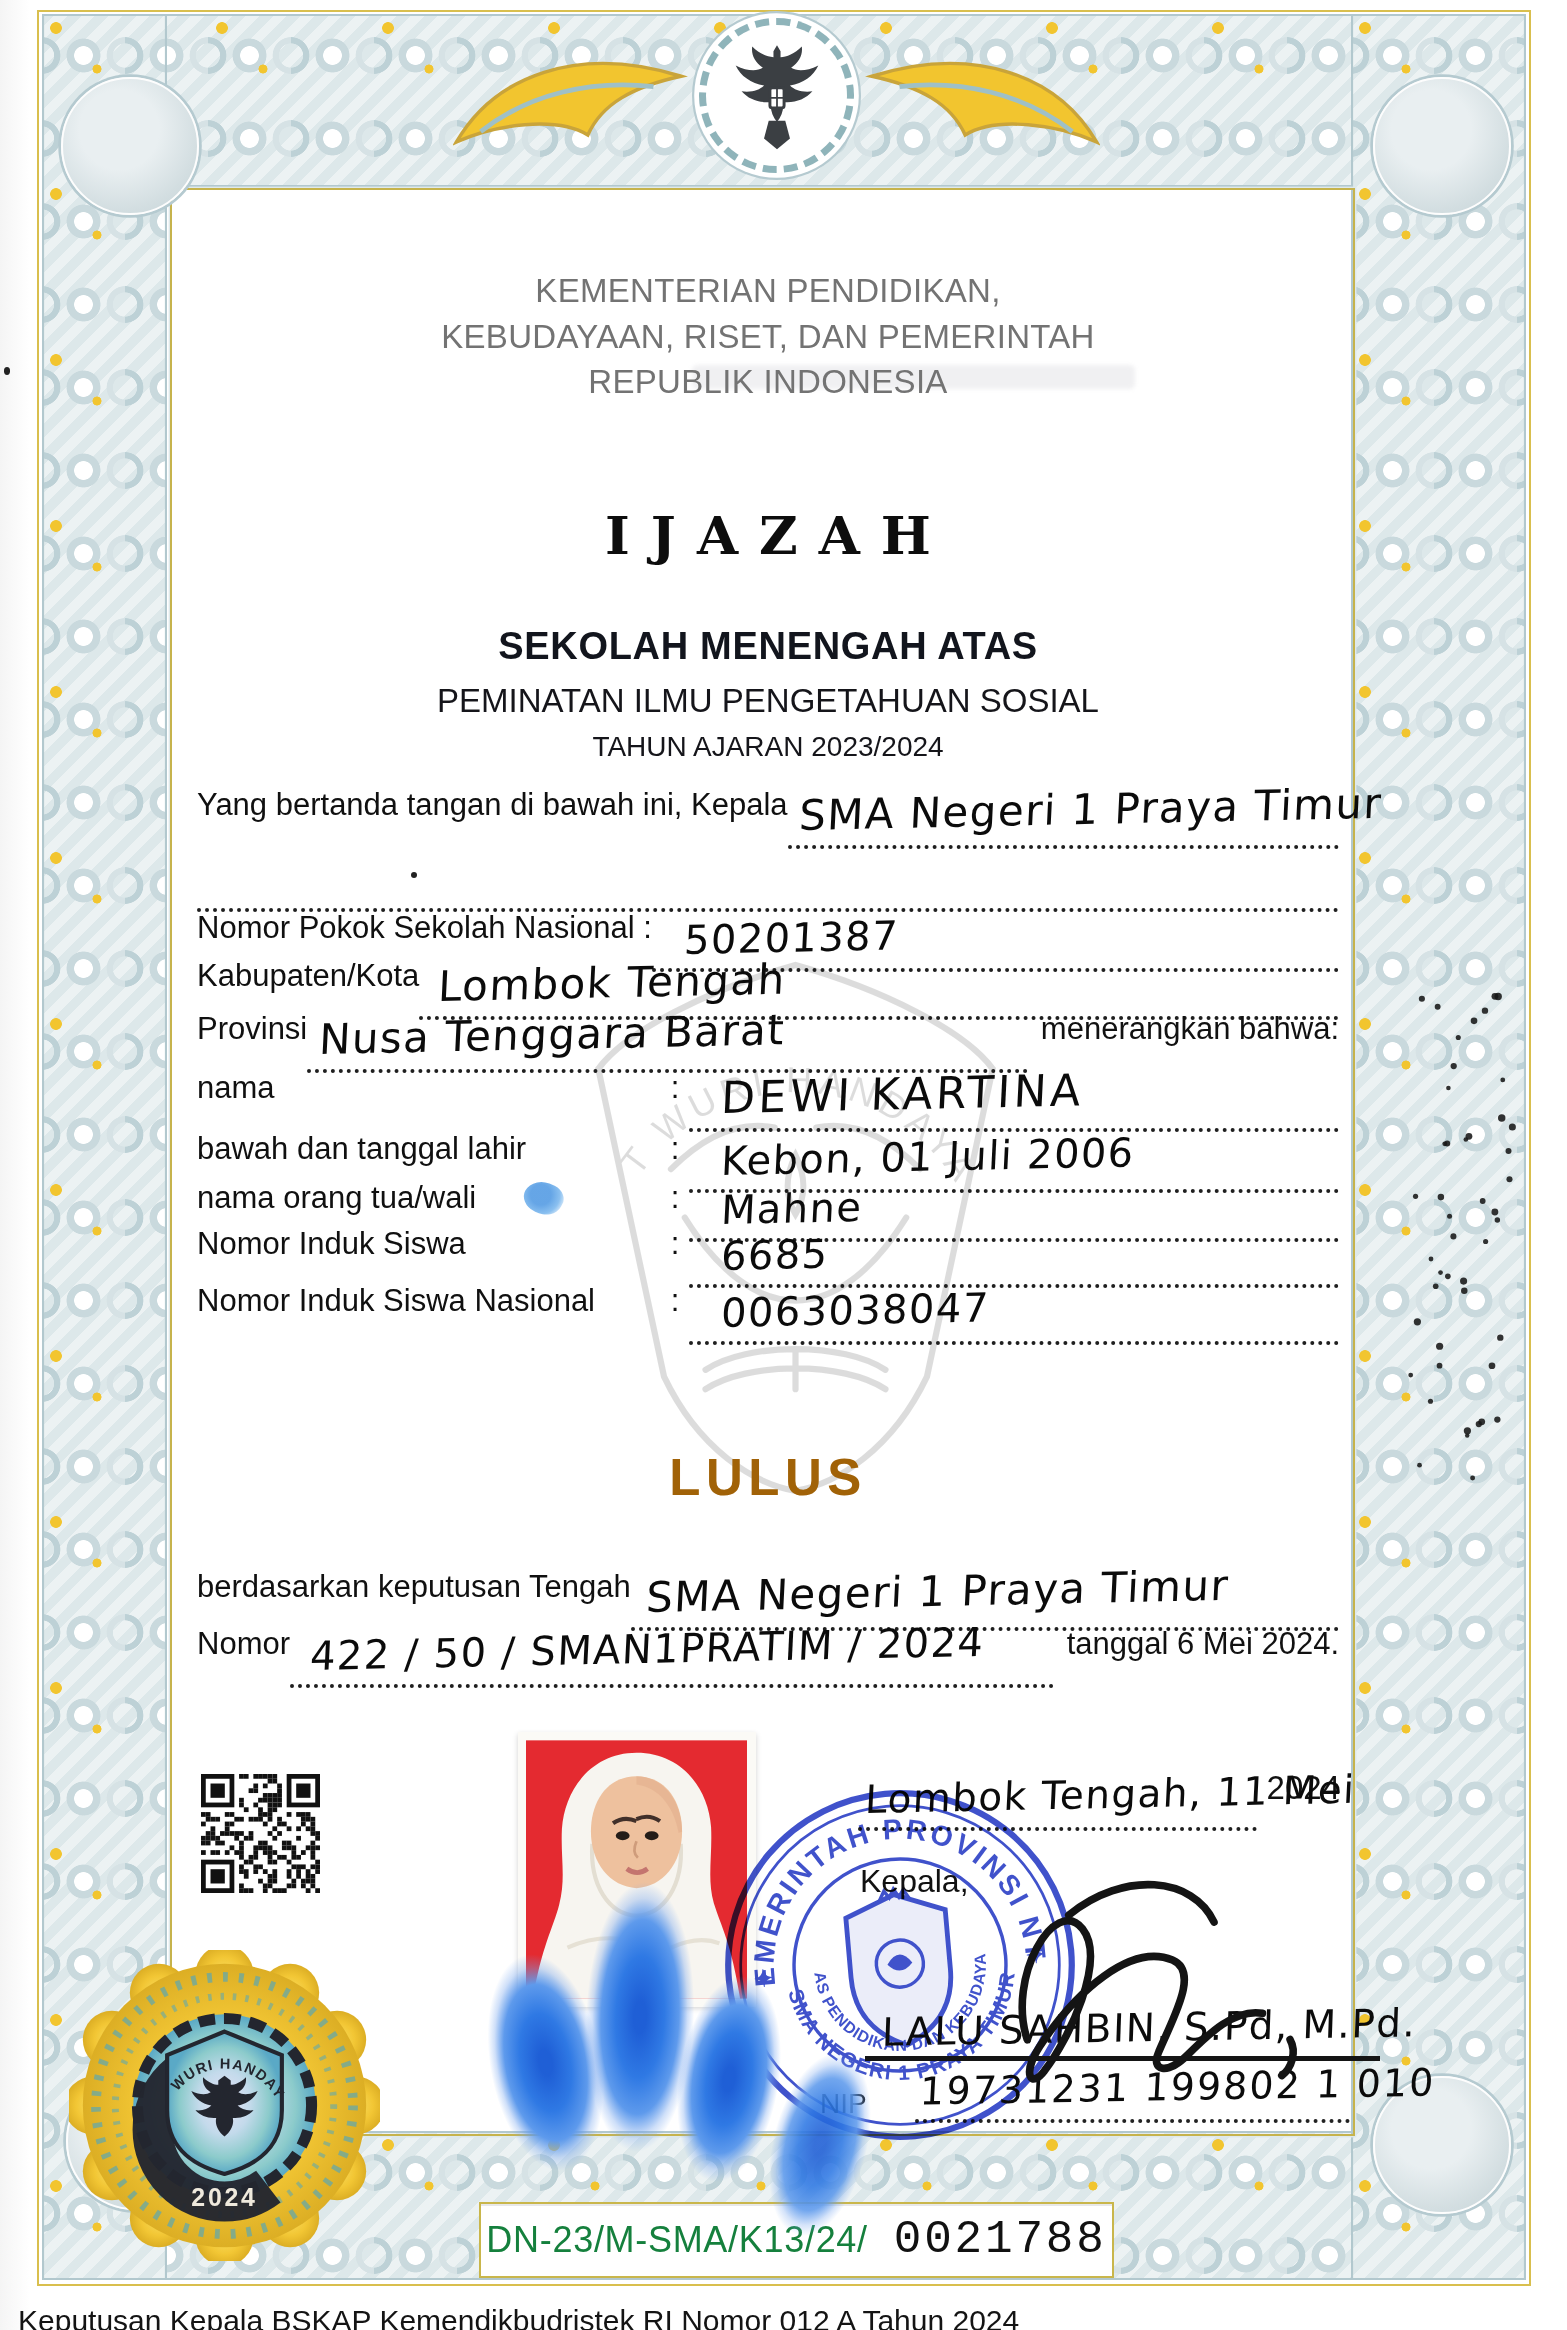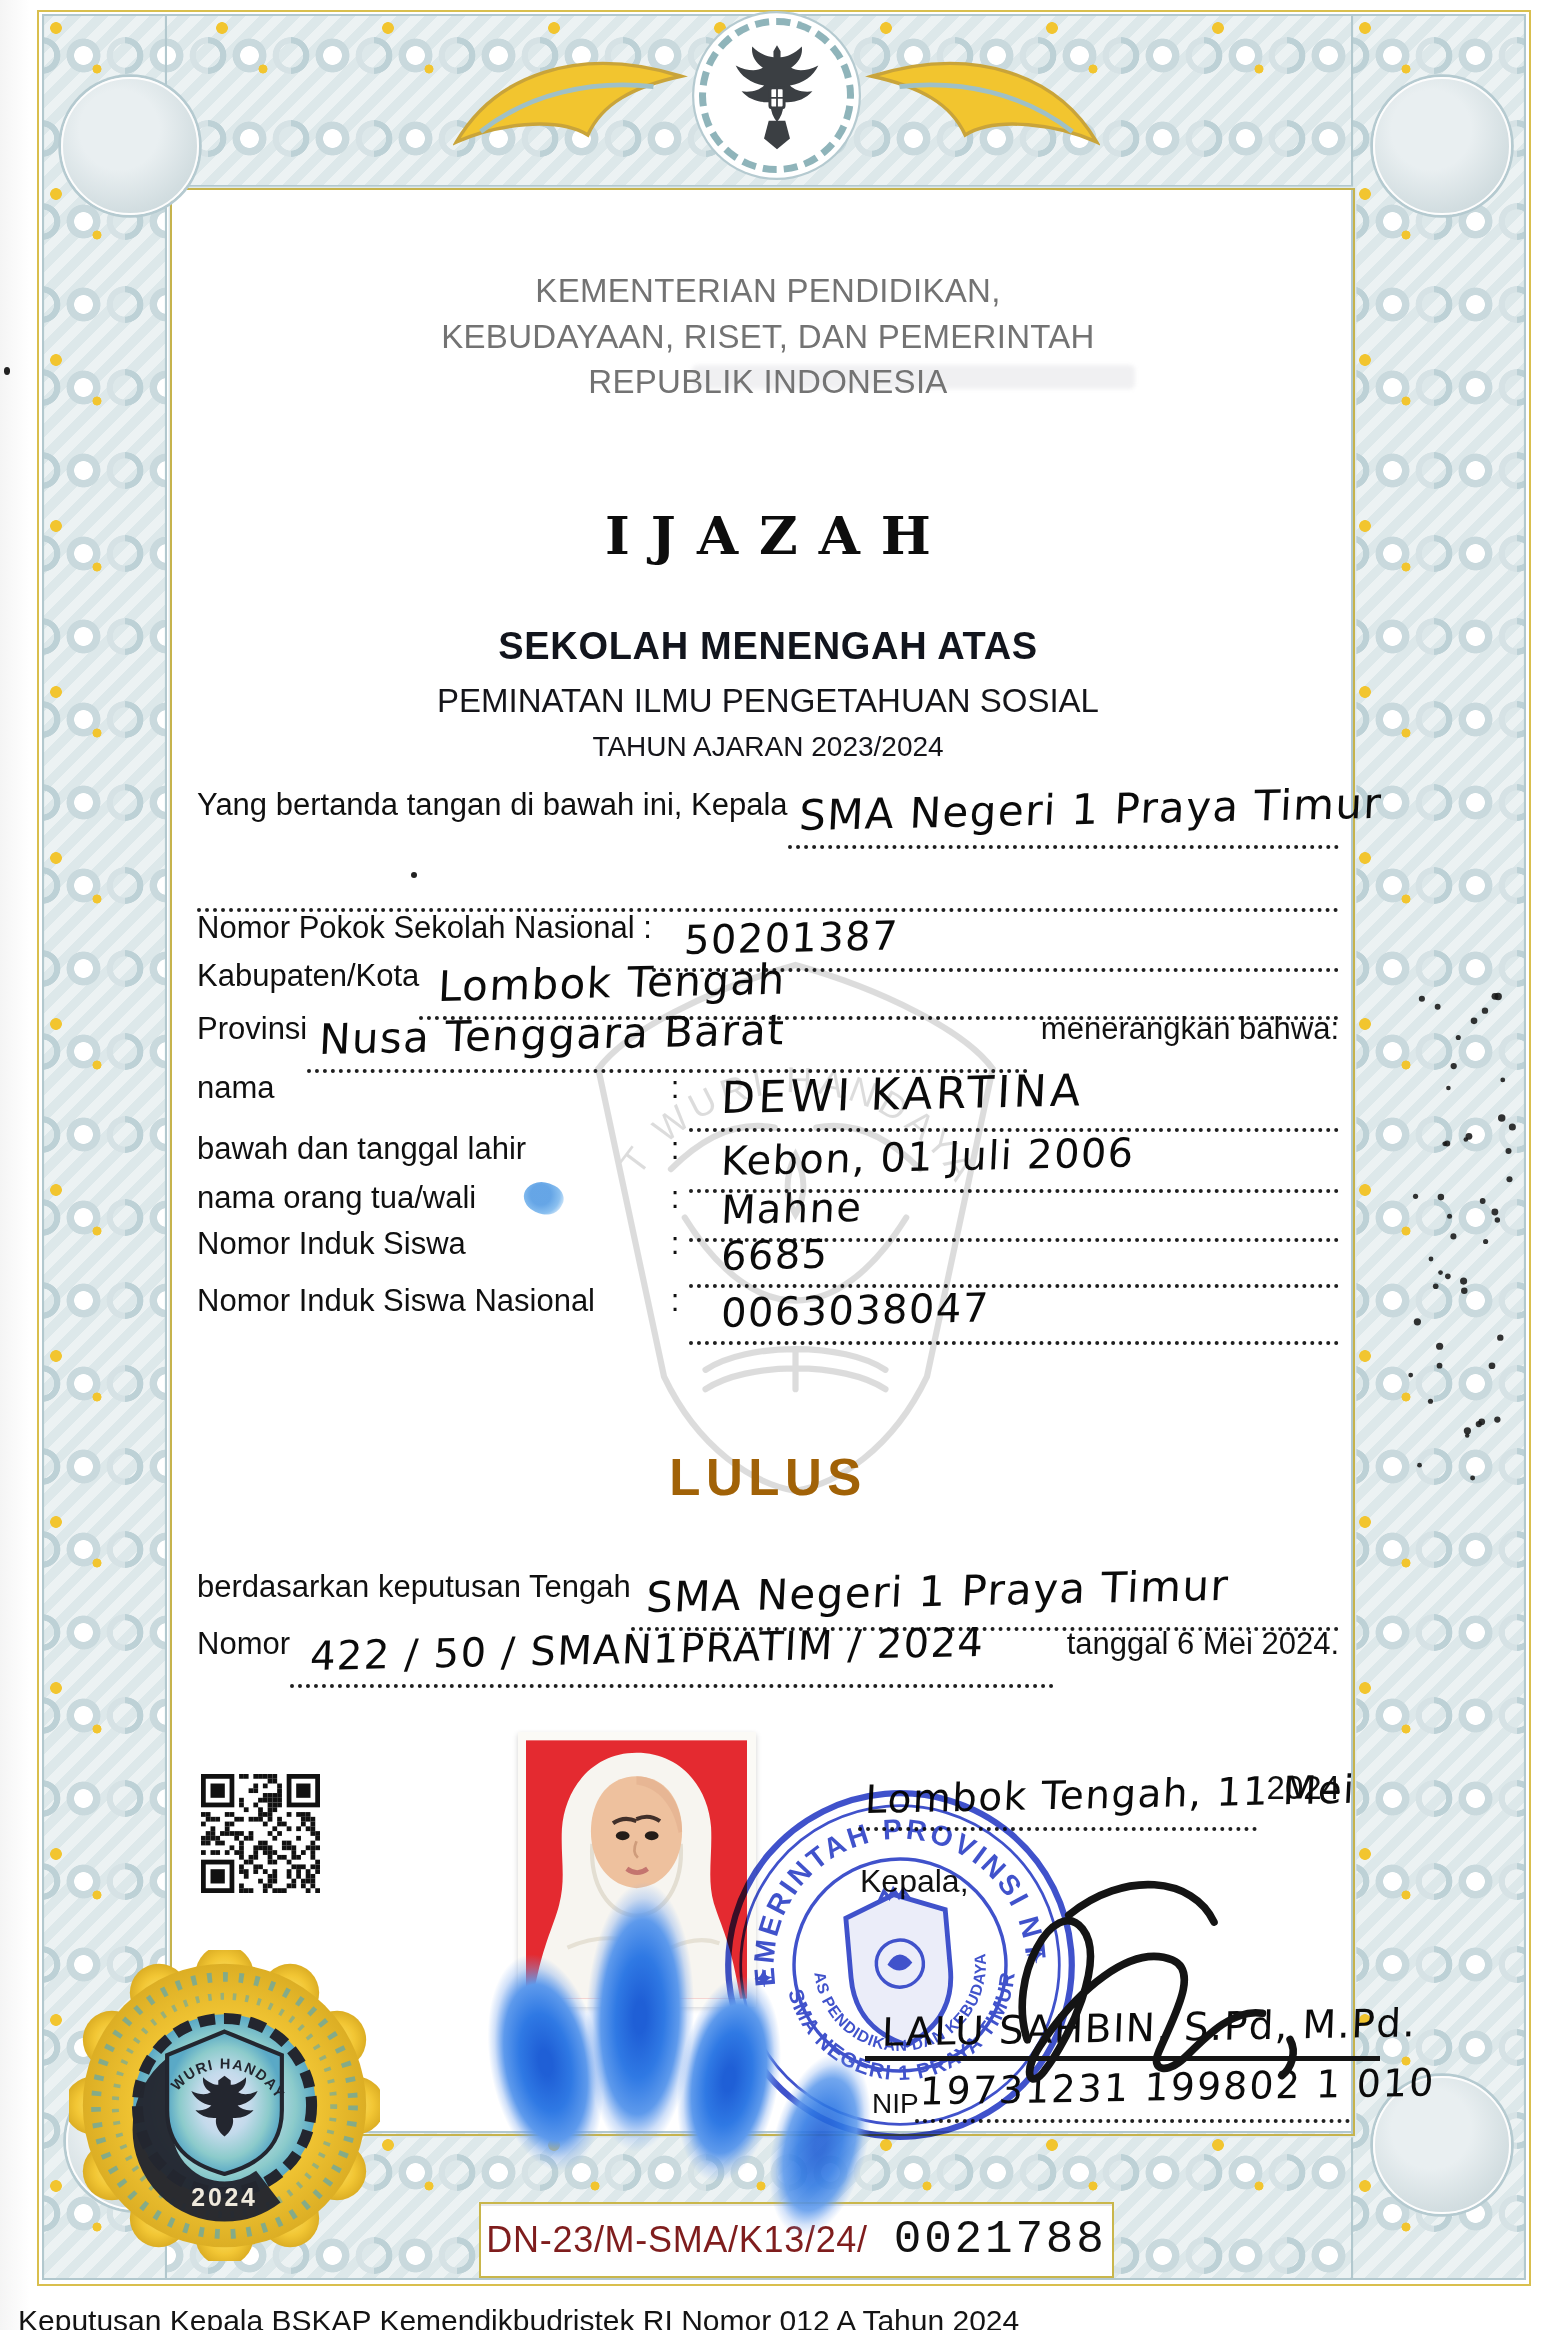--- a/index.html
+++ b/index.html
@@ -68,30 +68,30 @@
   .v-pd{left:5.5px;font-size:39px;}
 
   
   .kepala{position:absolute;left:860px;top:1863px;font-size:32px;z-index:5;}
   .pd-row{left:858px;right:227px;}
   .year-print{font-size:33px;padding-left:9.7px;padding-bottom:2.1px;}
   .signer-name{position:absolute;left:882px;top:2005px;font-family:"DejaVu Sans",sans-serif;
       font-size:39px;letter-spacing:1.4px;white-space:nowrap;z-index:8;color:#0b0b0b;
       transform:rotate(-1deg) skewX(-3deg);}
   .name-underline{position:absolute;left:865px;top:2056px;width:515px;height:4.8px;background:#151515;z-index:8;}
-  .nip-label{position:absolute;left:872px;top:2088px;font-size:28px;z-index:5;}
+  .nip-label{position:absolute;left:820px;top:2088px;font-size:28px;z-index:5;}
   .nip-value{position:absolute;left:920px;top:2065px;font-family:"DejaVu Sans",sans-serif;
       font-size:38px;letter-spacing:2.1px;z-index:8;transform:rotate(-1deg) skewX(-4deg);color:#0b0b0b;white-space:nowrap;}
   .nip-dots{position:absolute;left:915px;top:2119px;width:435px;border-bottom:4.2px dotted #222;z-index:5;}
 
   
   .serial-box{position:absolute;left:479px;top:2202px;width:631px;height:72px;background:#ffffff;
       border:2.8px solid #c9b64b;box-shadow:inset 0 2.1px 0 #8a8a8a33;z-index:6;
       display:flex;align-items:center;justify-content:center;}
-  .serial-prefix{font-size:36px;color:#7f1d1d;letter-spacing:0.7px;}
+  .serial-prefix{font-size:36px;color:#15803d;letter-spacing:0.7px;}
   .serial-number{font-family:Liberation Mono, monospace;font-size:46px;color:#111;margin-left:26px;letter-spacing:2.8px;}
   .footer-line{position:absolute;left:18px;top:2304px;font-size:30px;color:#141414;z-index:5;white-space:nowrap;}
 
   
   .watermark{position:absolute;left:498px;top:927px;width:595px;height:595px;opacity:.3;z-index:2;}
   .ghost{position:absolute;left:692px;top:365px;width:443px;height:23.5px;border-radius:5.5px;
       background:rgba(150,150,165,.14);filter:blur(2.1px);z-index:4;}
   .speck{position:absolute;background:#222;border-radius:50%;z-index:4;}
   .smudge{position:absolute;left:524px;top:1182px;width:39px;height:32px;border-radius:60% 40% 55% 45%;
       background:radial-gradient(circle at 40% 45%, #3f8fe0 0 35%, #6db0ec 65%, rgba(120,175,240,0) 95%);

